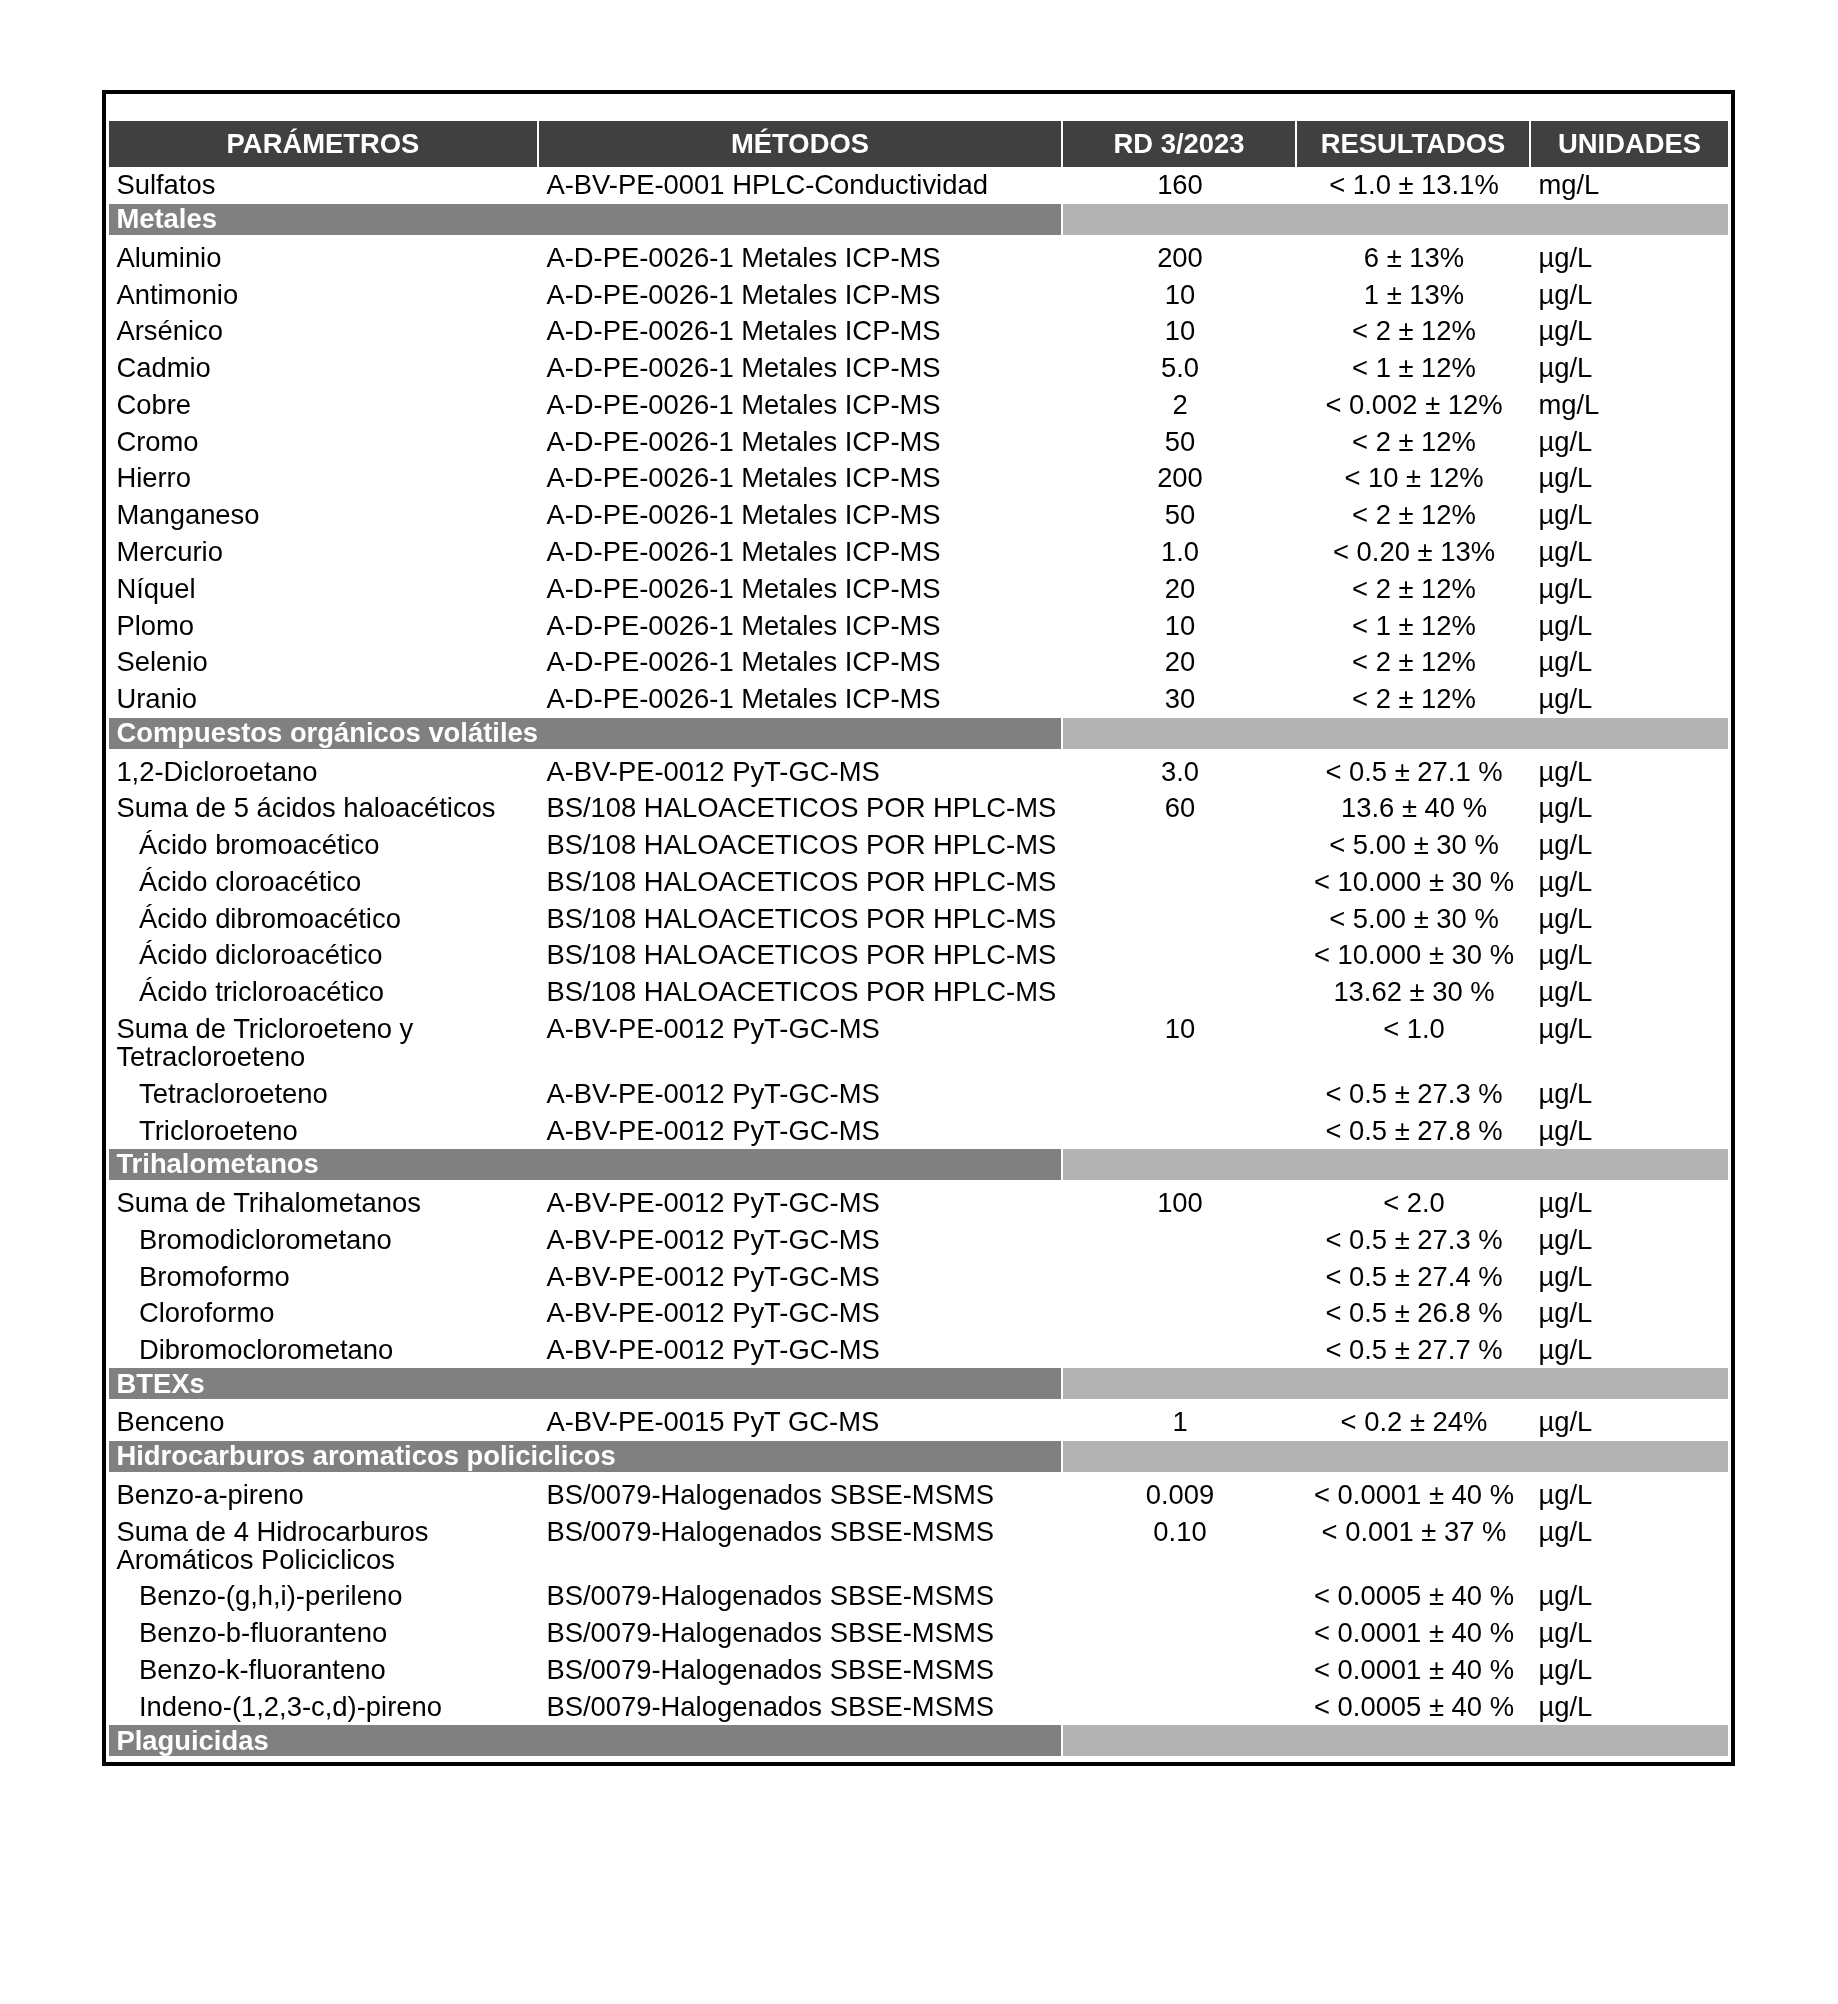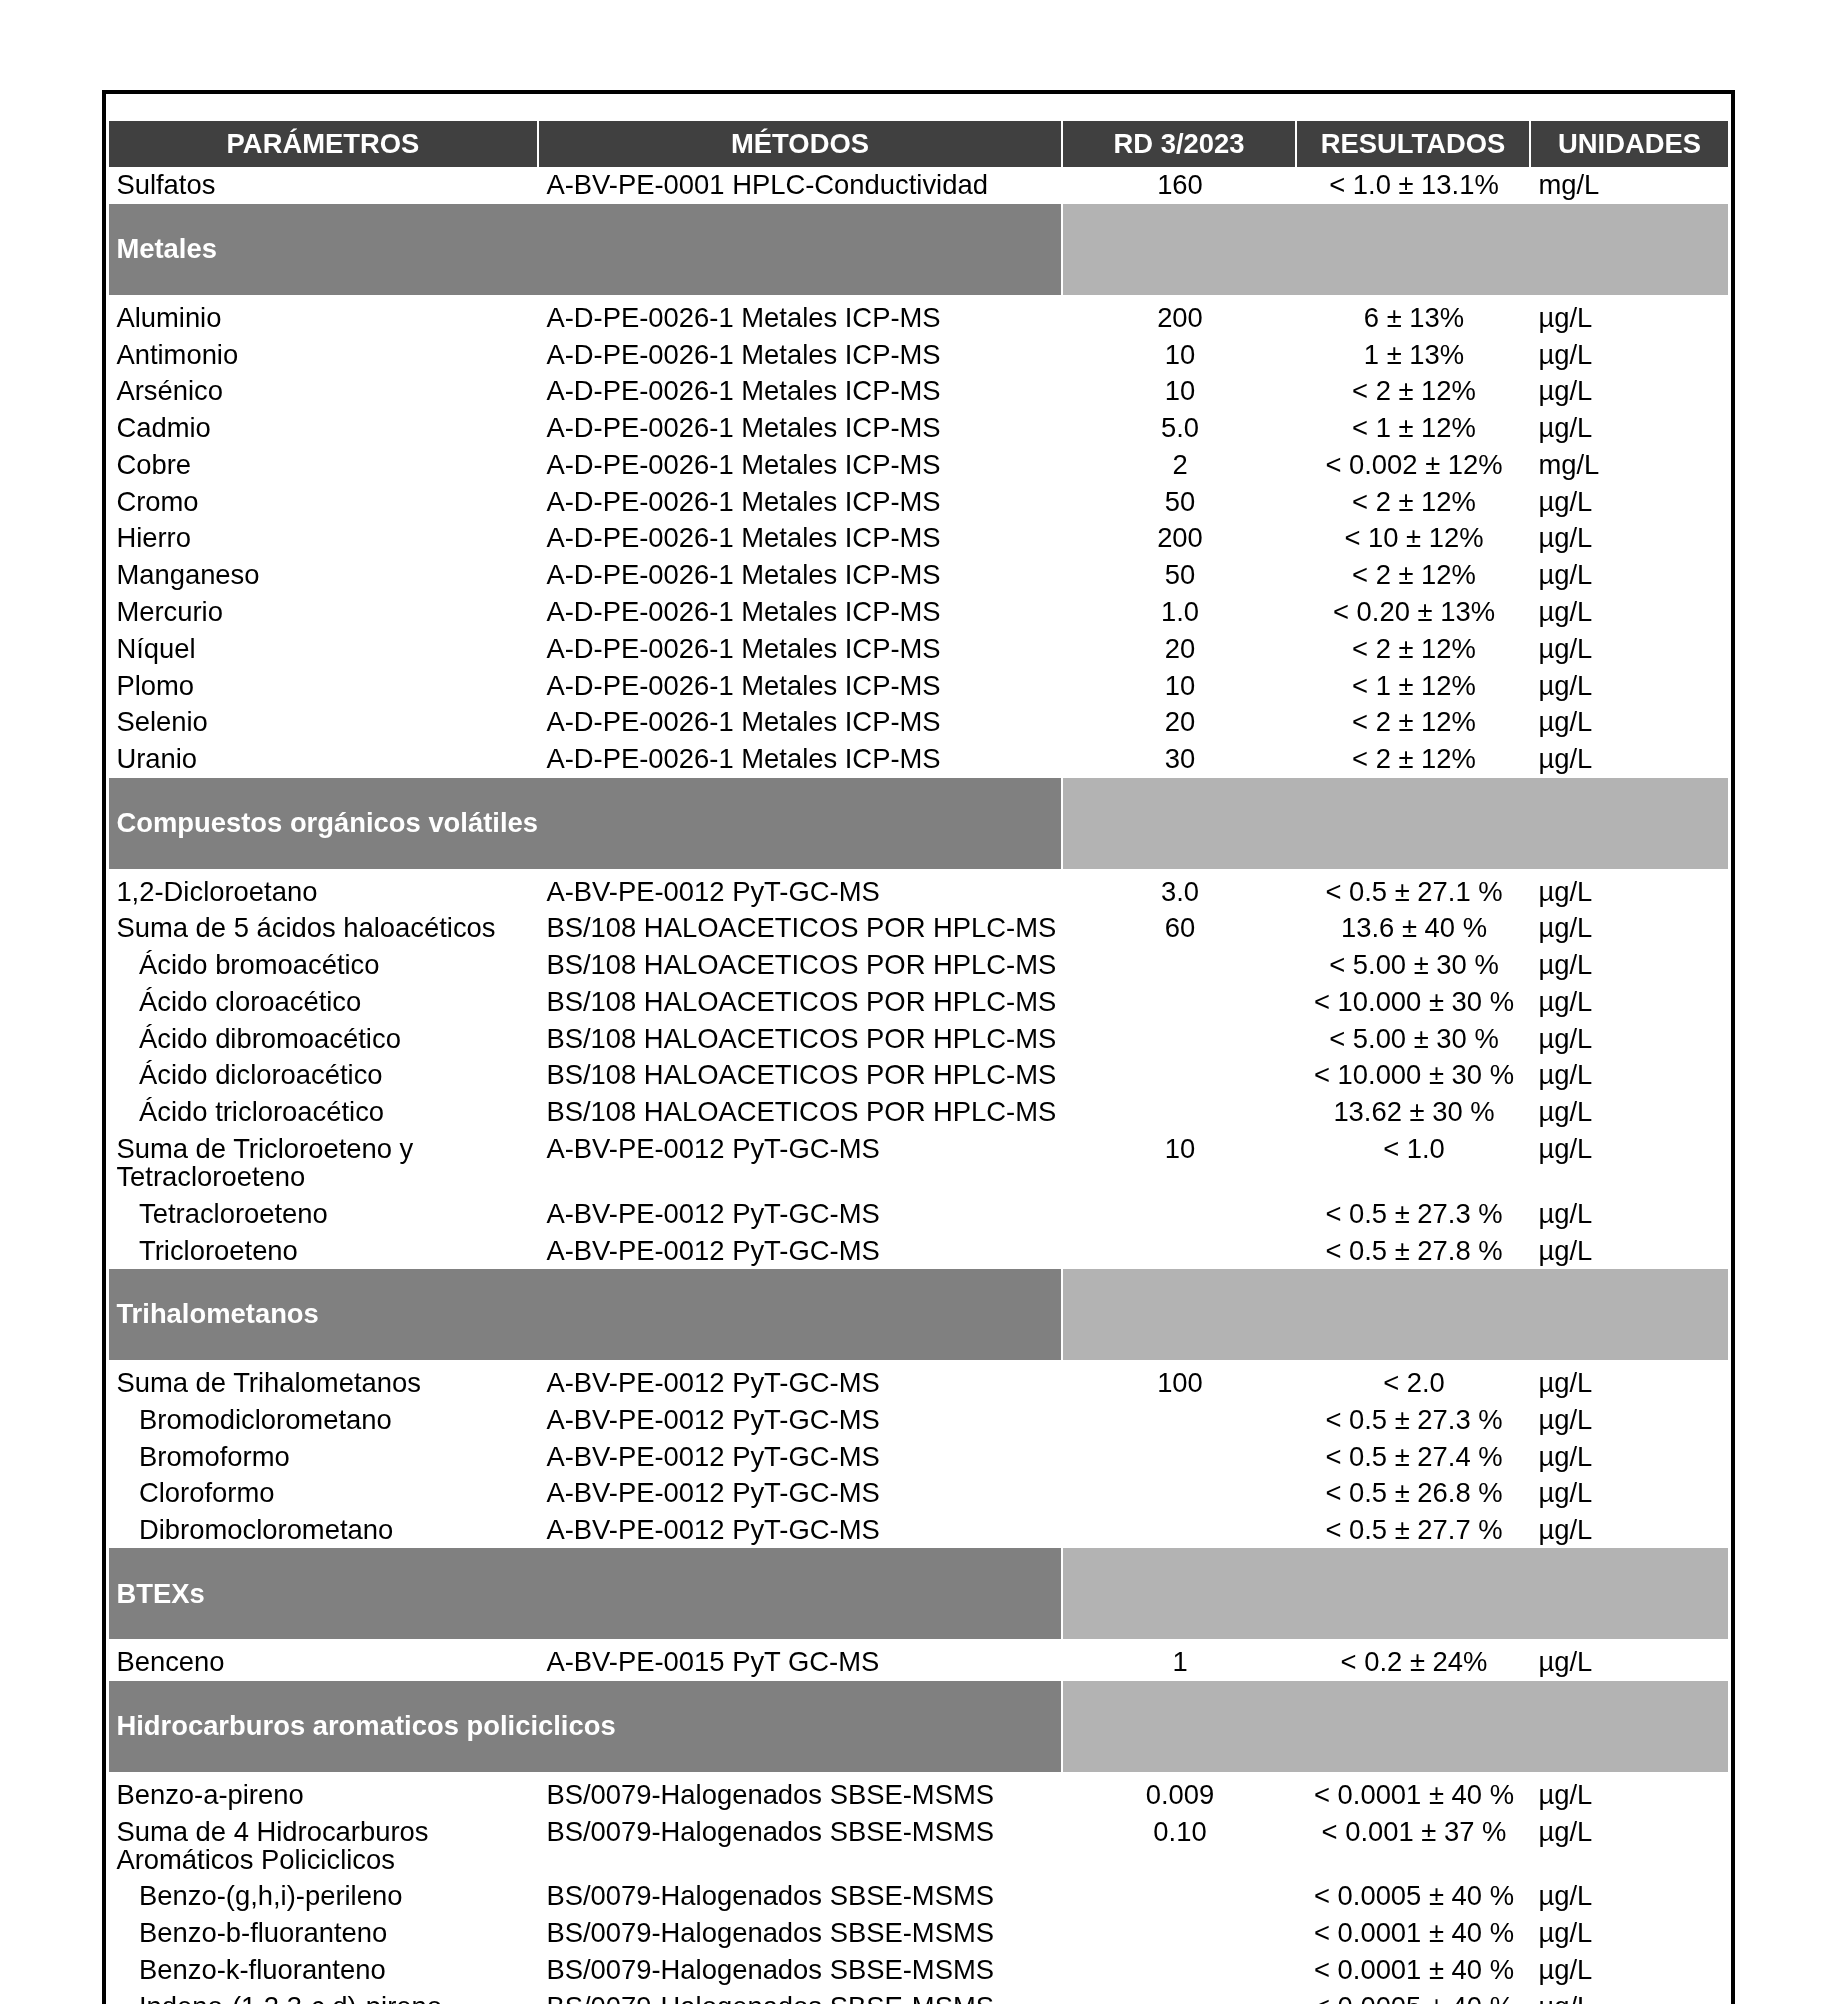--- a/index.html
+++ b/index.html
@@ -22,21 +22,21 @@
   }
   th:last-child { border-right: none; text-align: center; }
   td { font-size: 27.4px; line-height: 28px; padding: 4.4px 0 4.4px 0; vertical-align: top; white-space: nowrap; }
   td.p { padding-left: 7.4px; white-space: normal; }
   td.p.sub { padding-left: 30px; }
   td.m { padding-left: 7.4px; }
   td.l { text-align: center; }
   td.r { text-align: center; }
   td.u { padding-left: 7.4px; }
   tr.data td { height: 28px; }
-  tr.section td { padding: 16px; height: 59px; vertical-align: middle; }
+  tr.section td { padding: 0; height: 31px; vertical-align: middle; }
   tr.section td.sec-left {
     background: #808080; color: #fff; font-weight: bold; font-size: 27.4px;
     padding-left: 7.4px; border-right: 2.2px solid #fff;
   }
   tr.section td.sec-right { background: #b3b3b3; }
   tr.section + tr.data td { padding-top: 9px; }
 </style>
 </head>
 <body>
 

